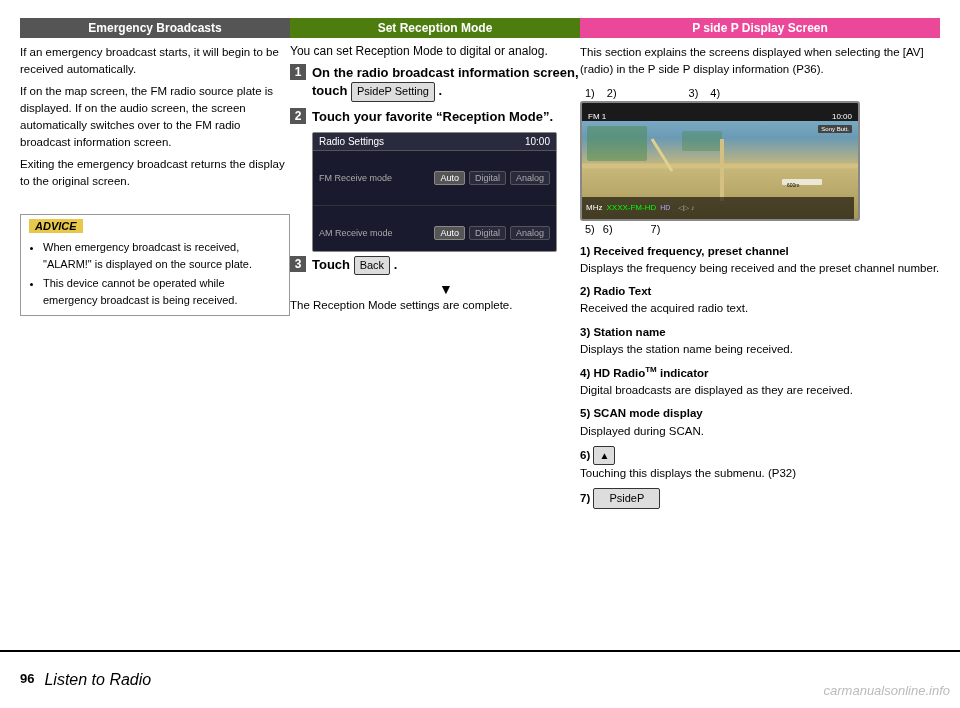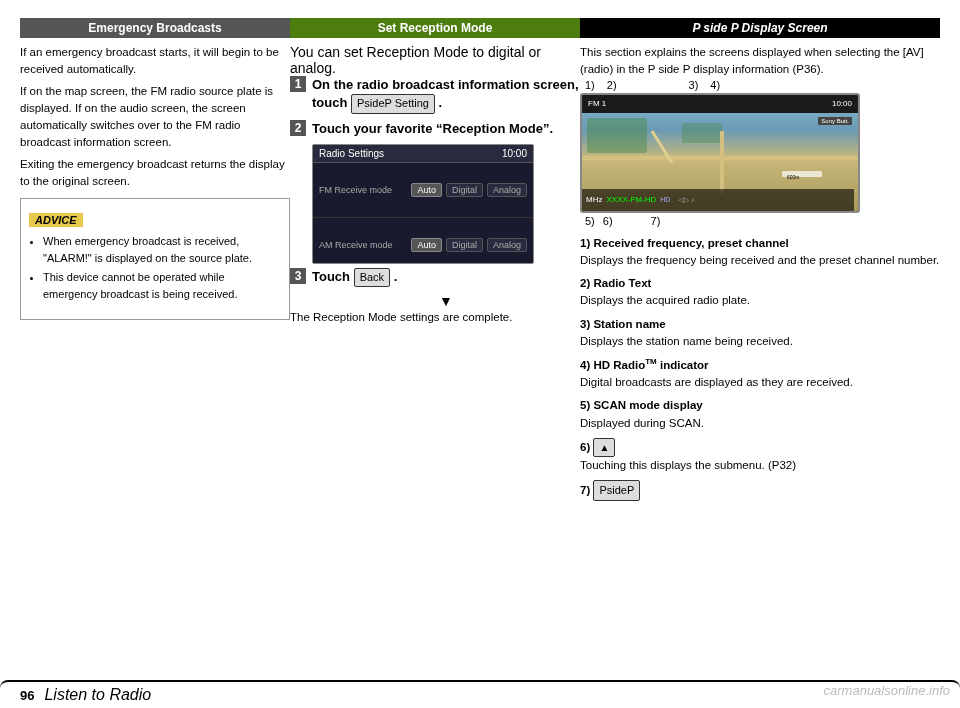--- a/index.html
+++ b/index.html
@@ -45,22 +45,22 @@
     }
 
     .left-col p {
       font-size: 11.5px;
       line-height: 1.5;
       margin-bottom: 4px;
     }
 
     .advice-box {
       border: 1px solid #999;
-      margin-top: 8px;
-      padding: 14px 8px;
+      margin-top: 24px;
+      padding: 4px 8px;
     }
 
     .advice-header {
       background: #e8c84a;
       color: #000;
       font-style: italic;
       font-weight: bold;
       font-size: 11px;
       padding: 1px 6px;
       margin-bottom: 6px;
@@ -118,21 +118,21 @@
       display: inline-block;
       border: 1px solid #333;
       background: #ddd;
       padding: 1px 5px;
       font-size: 11px;
       font-weight: normal;
       border-radius: 2px;
     }
 
     .radio-settings-img {
-      width: 222px;
+      width: 245px;
       height: 120px;
       border: 1px solid #888;
       background: #1a1a2e;
       margin: 4px 0 4px 22px;
       position: relative;
       overflow: hidden;
       border-radius: 2px;
     }
 
     .rs-title-bar {
@@ -211,27 +211,27 @@
       font-size: 11.5px;
       margin-left: 0;
     }
 
     
     .right-col {
       flex: 1;
     }
 
     .right-col .section-header {
-      background: #000000;
-      font-style: italic;
+      background: #ec4899;
     }
 
     .pside-desc {
       font-size: 11.5px;
       line-height: 1.5;
+      margin-bottom: 8px;
     }
 
     .pside-screen-area {
       position: relative;
       margin-bottom: 8px;
     }
 
     .pside-labels-top {
       display: flex;
       gap: 12px;
@@ -255,21 +255,21 @@
       width: 100%;
       height: 100%;
       background: linear-gradient(180deg, #8ab8d4 0%, #6a9ab4 30%, #c8b87a 55%, #a89858 100%);
       position: relative;
     }
 
     .nav-top-bar {
       background: #1a1a1a;
       height: 18px;
       display: flex;
-      align-items: center;
+      align-items: flex-end;
       justify-content: space-between;
       padding: 0 6px;
     }
 
     .nav-fm-label {
       color: #fff;
       font-size: 8px;
     }
 
     .nav-time {
@@ -337,21 +337,21 @@
 
     .pside-item-desc {
       font-size: 11.5px;
       line-height: 1.5;
     }
 
     .btn-psidep {
       display: inline-block;
       border: 1px solid #333;
       background: #ddd;
-      padding: 1px 5px;
+      padding: 1px 15px;
       font-size: 11px;
       border-radius: 2px;
       font-weight: normal;
     }
 
     .btn-triangle {
       display: inline-block;
       border: 1px solid #333;
       background: #ddd;
       padding: 1px 5px;
@@ -360,24 +360,22 @@
     }
 
     .tm-sup {
       font-size: 8px;
       vertical-align: super;
     }
 
     
     .footer {
       border-top: 2px solid #000;
-      padding: 4px 20px;
-      display: flex;
-      align-items: center;
-      border-radius: 8px;
+      padding: 19px 20px;
+      display: flex;
     }
 
     .footer-page {
       font-weight: bold;
       font-size: 13px;
       margin-right: 10px;
     }
 
     .footer-title {
       font-size: 16px;
@@ -409,21 +407,21 @@
         <div class="advice-header">ADVICE</div>
         <ul>
           <li>When emergency broadcast is received, "ALARM!" is displayed on the source plate.</li>
           <li>This device cannot be operated while emergency broadcast is being received.</li>
         </ul>
       </div>
     </div>
 
     <div class="mid-col">
       <div class="section-header">Set Reception Mode</div>
-      <p style="font-size:14px; ">You can set Reception Mode to digital or analog.</p>
+      <p style="font-size:12px; margin-bottom:6px;">You can set Reception Mode to digital or analog.</p>
 
       <div class="step-row">
         <div class="step-num">1</div>
         <div class="step-text">
           <span>On the radio broadcast information screen, touch</span>
           <span class="btn-inline">PsideP Setting</span>
           <span>.</span>
         </div>
       </div>
 
@@ -529,21 +527,21 @@
 
         <div class="pside-item">
           <span class="pside-item-num">1)</span>
           <span class="pside-item-title">Received frequency, preset channel</span><br>
           <span class="pside-item-desc">Displays the frequency being received and the preset channel number.</span>
         </div>
 
         <div class="pside-item">
           <span class="pside-item-num">2)</span>
           <span class="pside-item-title">Radio Text</span><br>
-          <span class="pside-item-desc">Displays the acquired radio plate.</span>
+          <span class="pside-item-desc">Received the acquired radio text.</span>
         </div>
 
         <div class="pside-item">
           <span class="pside-item-num">3)</span>
           <span class="pside-item-title">Station name</span><br>
           <span class="pside-item-desc">Displays the station name being received.</span>
         </div>
 
         <div class="pside-item">
           <span class="pside-item-num">4)</span>

